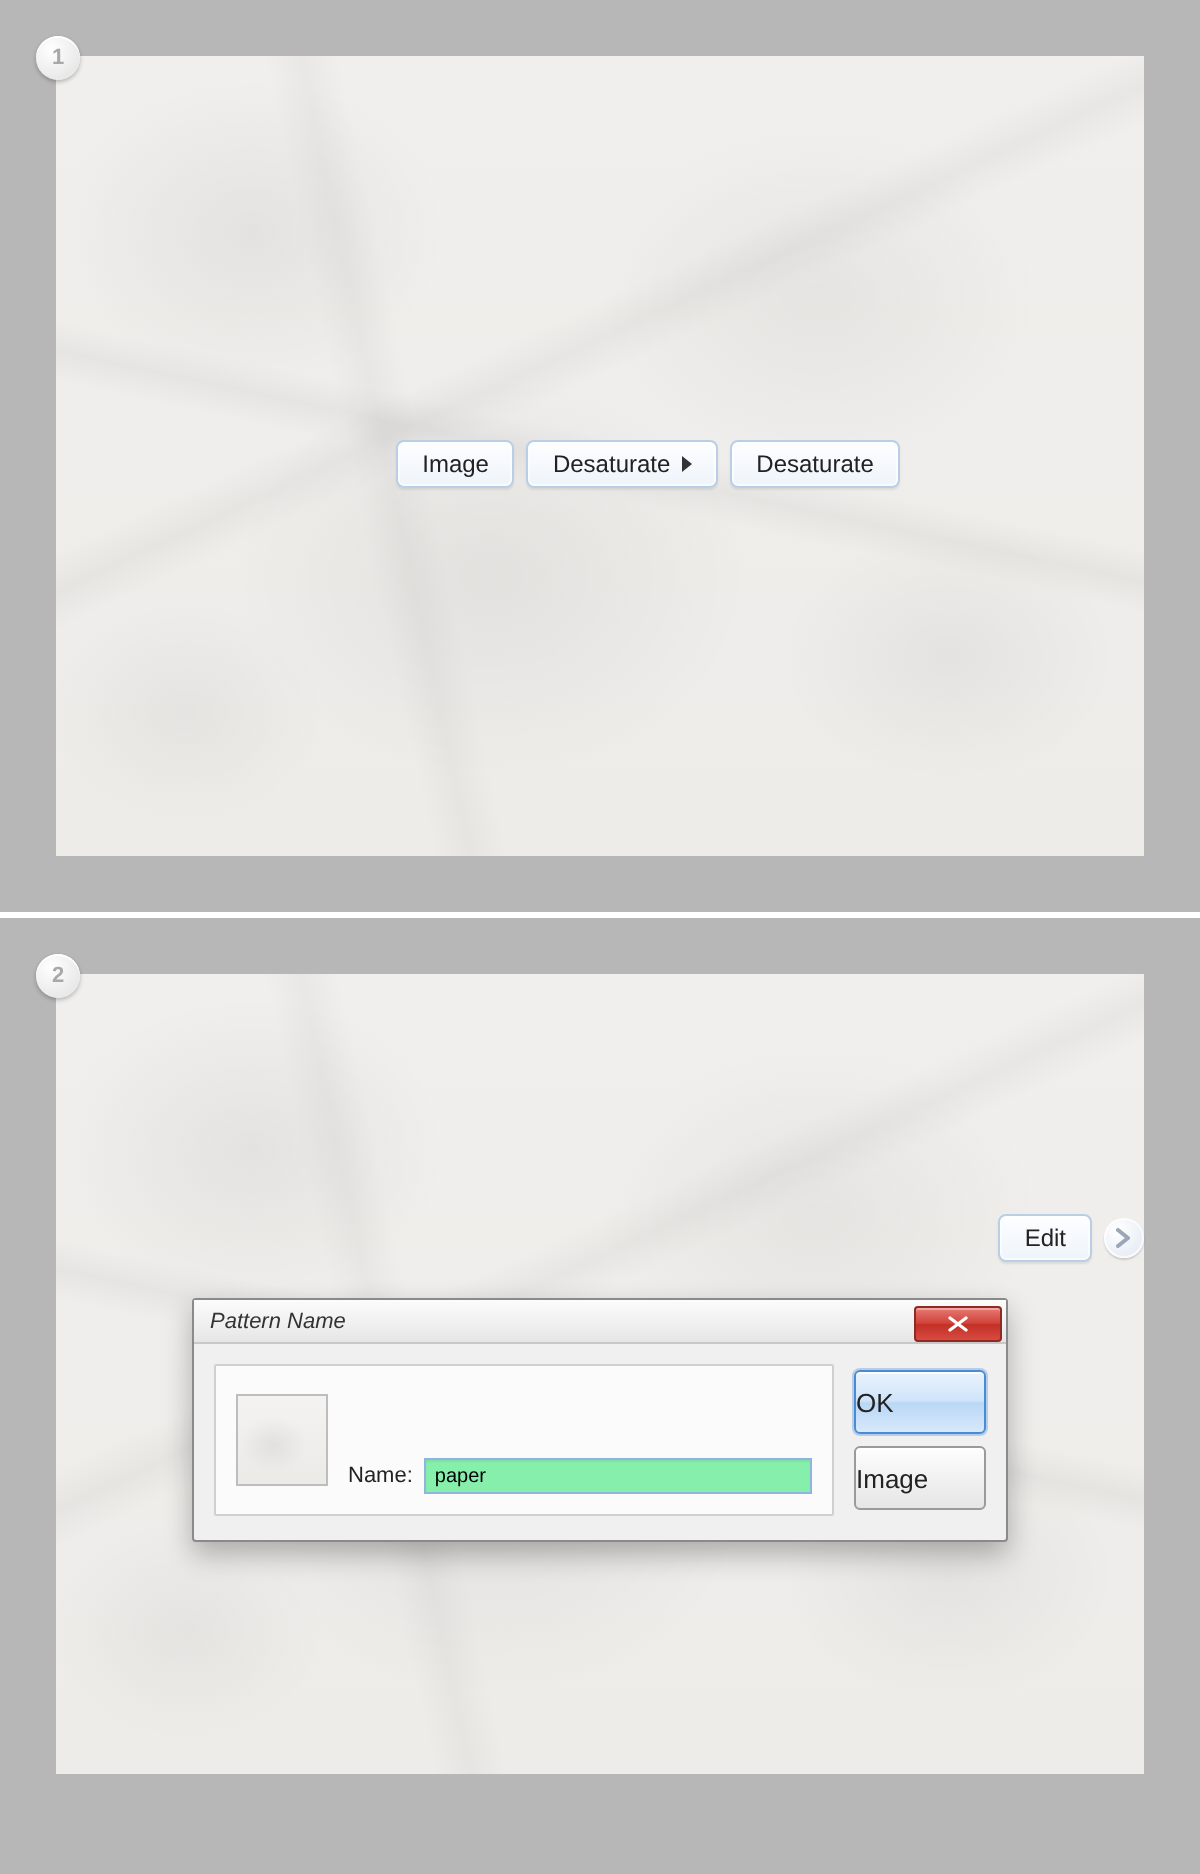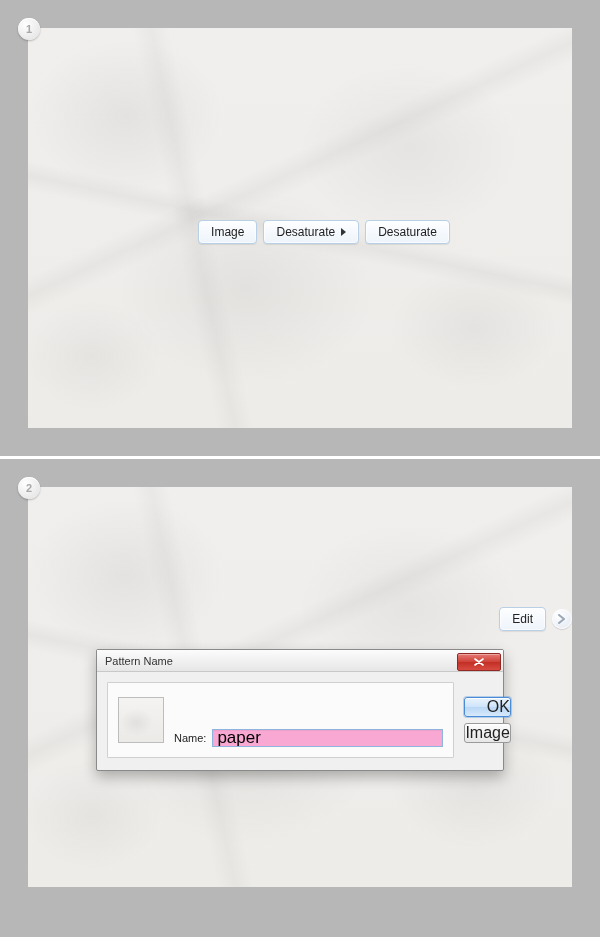--- a/index.html
+++ b/index.html
@@ -101,20 +101,21 @@
   .titlebar {
     height: 22px;
     display: flex;
     align-items: center;
     justify-content: space-between;
     padding-left: 8px;
     background: linear-gradient(#fcfcfc, #e6e6e6);
     border-bottom: 1px solid #c8c8c8;
     font-size: 11px;
     color: #333;
+    font-style: italic;
   }
   .close-btn {
     width: 44px; height: 18px;
     margin: 2px 2px 0 0;
     border-radius: 2px;
     background: linear-gradient(#e67a74, #cf433a 48%, #c22f25 52%, #d84b42);
     border: 1px solid #8e2a22;
     display: flex; align-items: center; justify-content: center;
     box-shadow: inset 0 1px 0 rgba(255,255,255,.35);
   }
@@ -144,38 +145,38 @@
       linear-gradient(#f4f3f1, #eceae7);
   }
   .field-row {
     display: flex; align-items: center; gap: 6px; flex: 1; margin-top: 36px;
   }
   .field-label { font-size: 11px; color: #222; }
   .text-input {
     flex: 1;
     height: 18px;
     border: 1px solid #8fb4dd;
-    background: #f9a8d4;
+    background: #86efac;
     padding: 1px 4px;
-    font-size: 17px;
+    font-size: 10px;
     color: #000;
     outline: none;
     box-shadow: inset 0 1px 1px rgba(0,0,0,.06);
   }
   .btn-col {
     display: flex; flex-direction: column; gap: 6px;
     width: 66px;
   }
   .win-btn {
-    height: 20px;
+    height: 32px;
     border: 1px solid #9a9a9a;
     border-radius: 3px;
     background: linear-gradient(#fdfdfd, #e6e6e6);
-    font-size: 16px;
-    display: flex; align-items: center; justify-content: flex-end;
+    font-size: 13px;
+    display: flex; align-items: center; justify-content: flex-start;
     box-shadow: inset 0 1px 0 #fff;
     cursor: default;
   }
   .win-btn.primary {
     border-color: #4a8bd6;
     background: linear-gradient(#eaf3fd, #cfe4fa 48%, #b9d7f6 52%, #d8e9fb);
     box-shadow: 0 0 0 1px rgba(74,139,214,.35), inset 0 1px 0 rgba(255,255,255,.8);
   }
 </style>
 </head>

